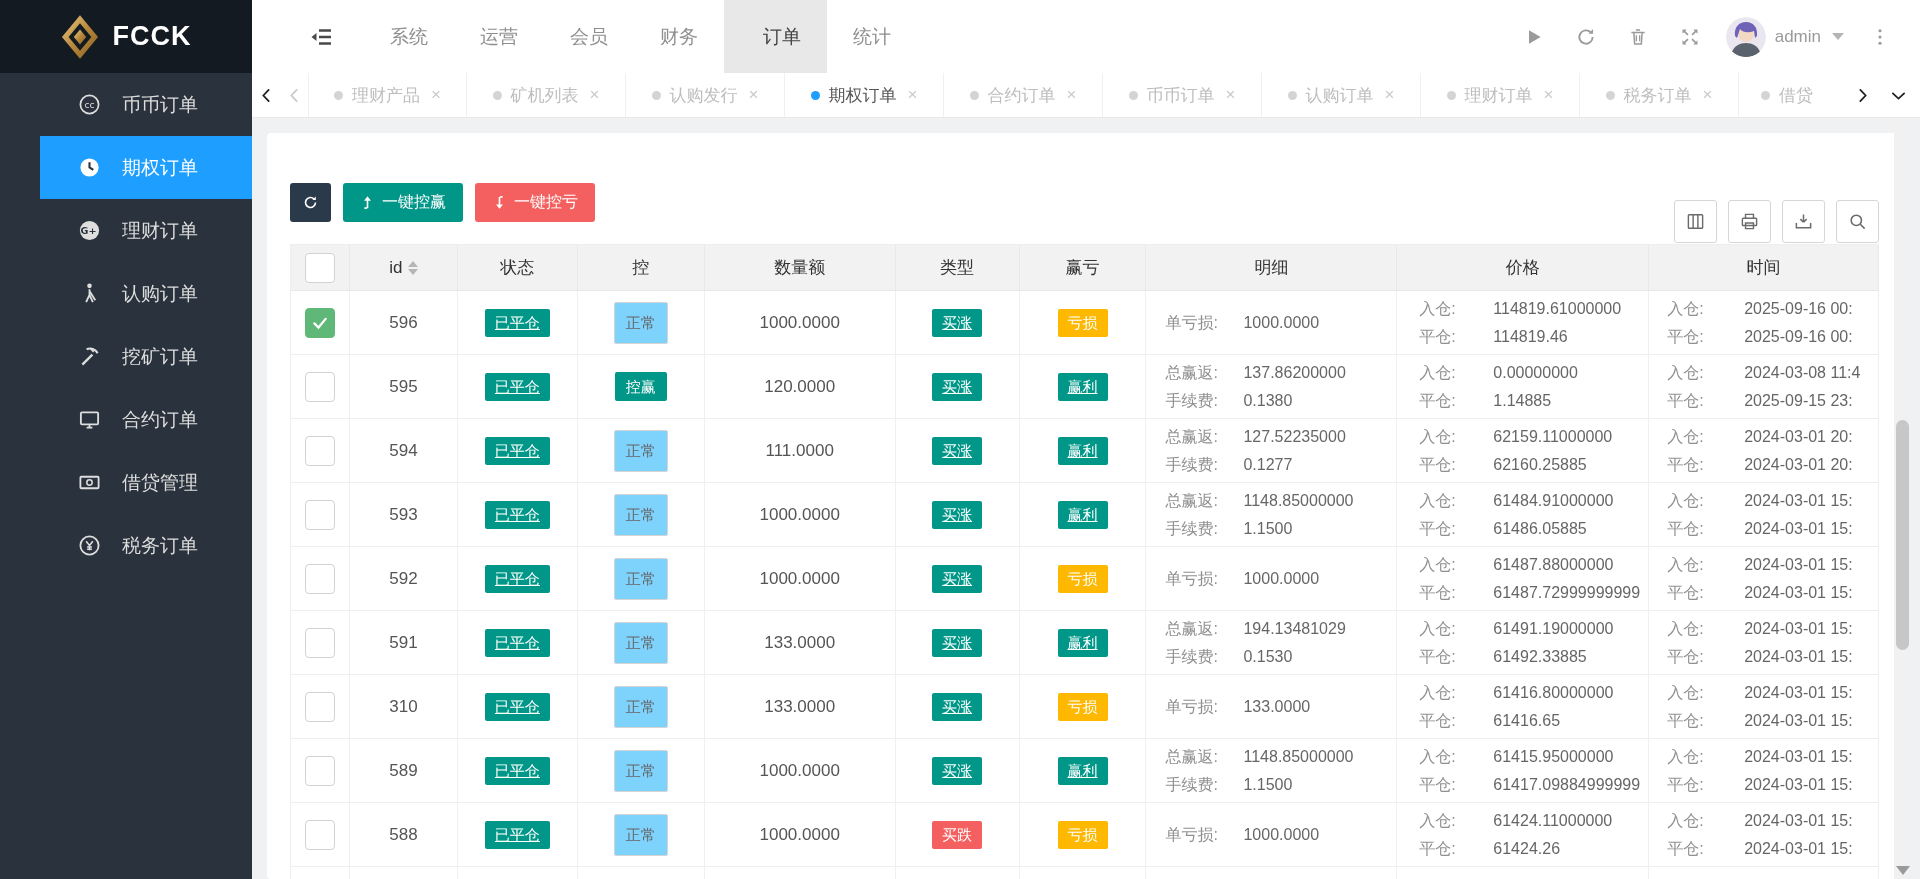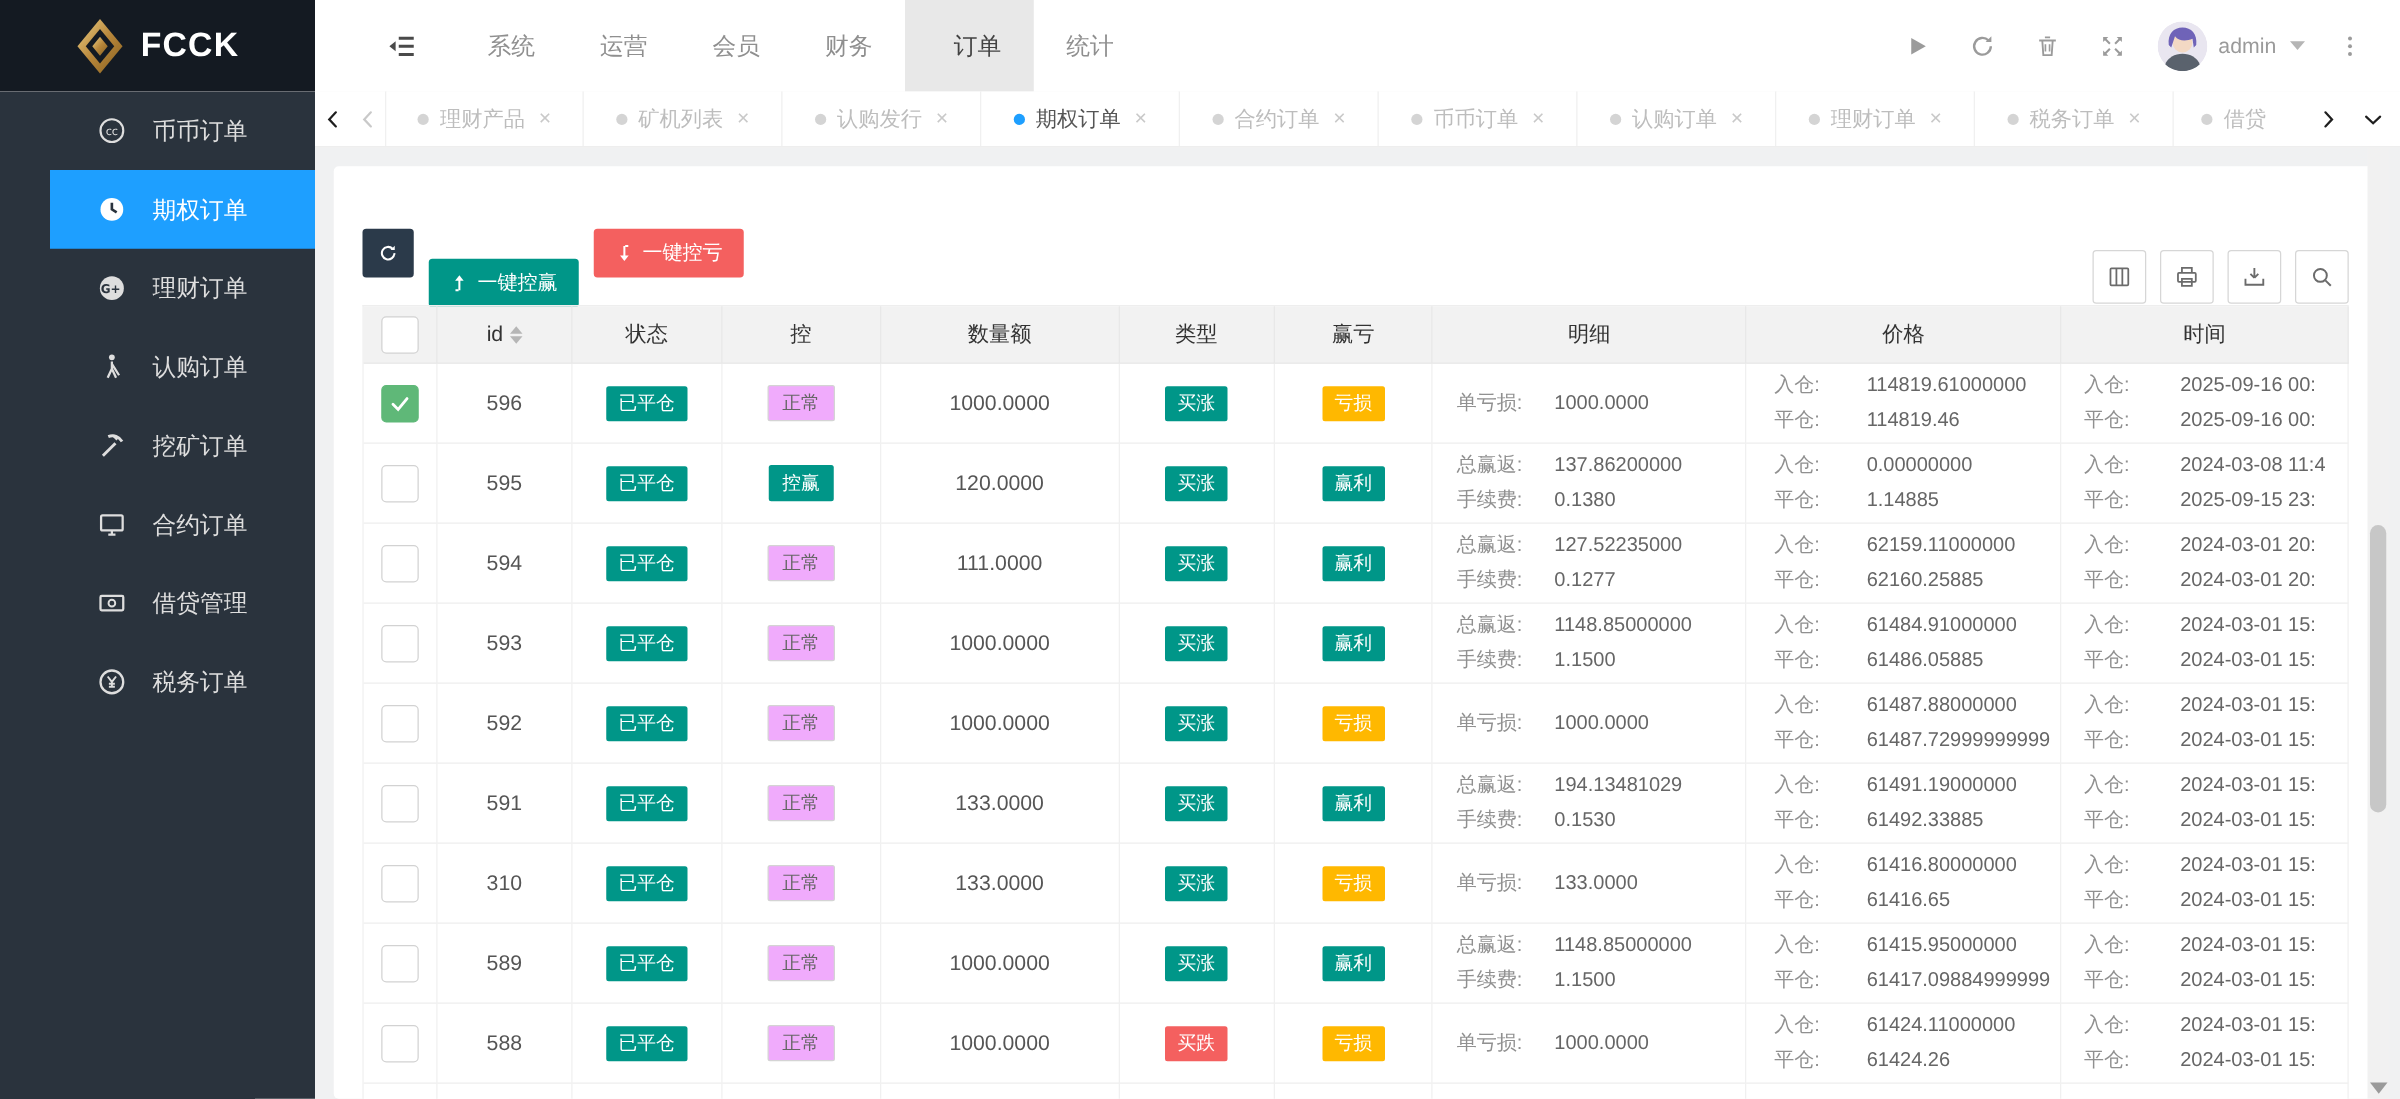--- a/index.html
+++ b/index.html
@@ -59,21 +59,21 @@
   .card { position:absolute; left:267px; top:133px; width:1635px; height:746px; background:#fff;
     border-radius:4px; overflow:hidden; }
 
   
   .toolbar { position:absolute; left:23px; top:50px; display:flex; gap:12px; }
   .btn { height:39px; border:none; border-radius:3px; color:#fff; font-size:16px; cursor:pointer;
     display:flex; align-items:center; justify-content:center; gap:7px;
     font-family:"Liberation Sans","DejaVu Sans",sans-serif; }
   .btn svg { width:15px; height:15px; }
   .btn-refresh { width:41px; background:#2b3a4a; }
-  .btn-win { padding:0 17px; background:#009688;margin-top:24px; }
+  .btn-win { padding:0 17px; background:#009688; }
   .btn-lose { padding:0 17px; background:#F4605F; }
   .tool-icons { position:absolute; right:23px; top:67px; display:flex; gap:11px; }
   .tico { width:43px; height:43px; border:1px solid #d6d6d6; border-radius:3px; background:#fff;
     display:flex; align-items:center; justify-content:center; color:#6b6b6b; cursor:pointer; }
   .tico svg { width:19px; height:19px; }
 
   
   .table { position:absolute; left:23px; top:111px; width:1589px;
     border-left:1px solid #eee; border-top:1px solid #eee; }
   .thead { display:flex; background:#f2f2f2; height:46px; }
@@ -86,24 +86,24 @@
   .trow { display:flex; height:64px; background:#fff; }
   .td { display:flex; align-items:center; justify-content:center; font-size:17px; color:#555;
     border-right:1px solid #f0f0f0; border-bottom:1px solid #eee; overflow:hidden; }
   .td.left { justify-content:flex-start; }
   .cb { width:30px; height:30px; border:1px solid #d2d2d2; border-radius:4px; background:#fff;
     cursor:pointer; display:flex; align-items:center; justify-content:center; }
   .cb.checked { background:#5FB878; border-color:#5FB878; }
   .cb svg { width:18px; height:18px; color:#fff; }
   .badge { min-width:46px; padding:0 10px; height:28px; line-height:28px; border-radius:2px;
     color:#fff; font-size:15px; text-align:center; }
-  .badge.teal { background:#009688; }
+  .badge.teal { background:#009688;text-decoration:underline; }
   .badge.yellow { background:#FFB800; }
   .badge.red { background:#F4605F; }
-  .ctl-plain { background:#f0abfc; border:1px solid #d4d4d4; color:#666; height:29px; line-height:27px;
+  .ctl-plain { background:#7dd3fc; border:1px solid #d4d4d4; color:#666; height:42px; line-height:27px;
     padding:0 11px; border-radius:2px; font-size:15px; cursor:pointer; }
   .ctl-win { background:#009688; border:none; color:#fff; height:29px; line-height:29px;
     padding:0 11px; border-radius:2px; font-size:15px; cursor:pointer; }
   .kv { display:flex; flex-direction:column; justify-content:center; gap:4px; width:100%; }
   .kv-line { display:flex; align-items:center; line-height:24px; white-space:nowrap; }
   .kv-label { color:#909090; font-size:16px; flex:none; }
   .kv-value { color:#666; font-size:16px; overflow:hidden; }
   .pad-detail .kv-label { width:78px; margin-left:19px; }
   .pad-price .kv-label  { width:74px; margin-left:22px; }
   .pad-time .kv-label   { width:77px; margin-left:18px; }

